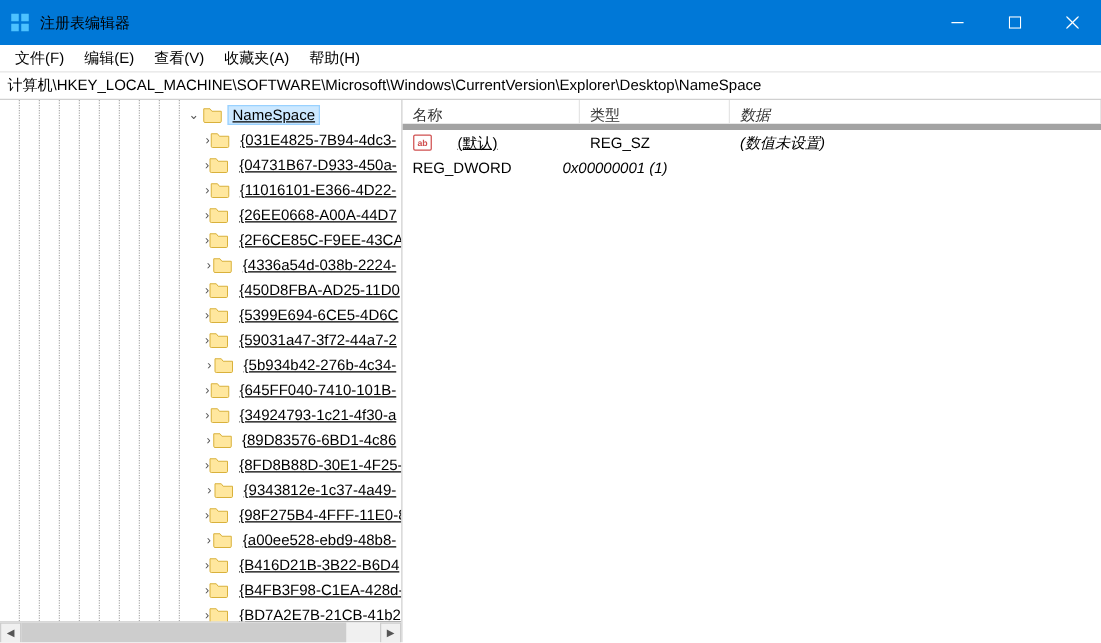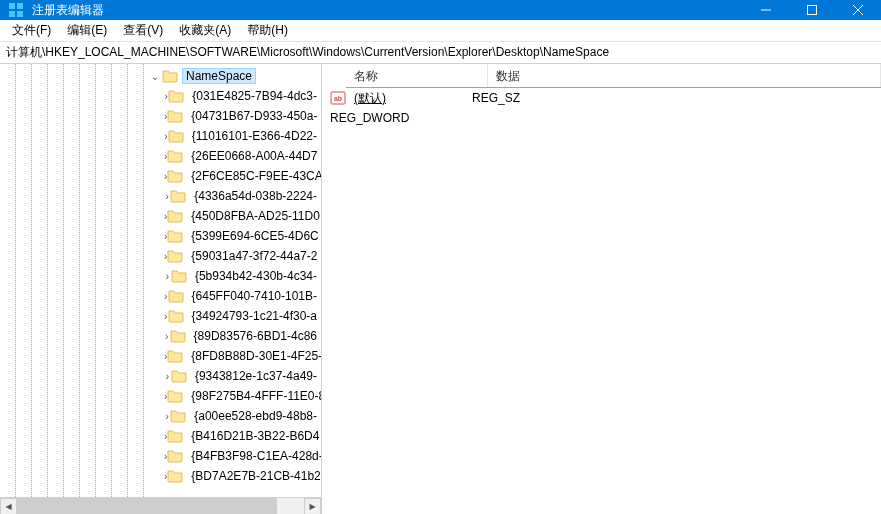--- a/index.html
+++ b/index.html
@@ -1,59 +1,59 @@
 <!DOCTYPE html>
 <html><head>
 <meta charset="utf-8">
 <style>
 * { box-sizing: border-box; margin: 0; padding: 0; }
 body { font-family: "Microsoft YaHei", "Segoe UI", sans-serif; font-size: 12px; background: #fff; width: 881px; height: 514px; overflow: hidden; display: flex; flex-direction: column; }
 
-.titlebar { background: #0078d7; color: #ffffff; height: 20px; display: flex; align-items: center; }
+.titlebar { background: #0078d7; color: #000000; height: 36px; display: flex; align-items: center; }
 .titlebar .app-icon { width: 16px; height: 16px; margin: 0 8px; display: inline-flex; align-items: center; justify-content: center; }
 .titlebar .title { flex: 1; font-size: 12px; }
 .titlebar .win-controls { display: flex; height: 100%; }
 .titlebar .win-btn { width: 46px; display: flex; align-items: center; justify-content: center; cursor: pointer; }
 
 .menubar { height: 22px; background: #fff; display: flex; align-items: center; padding: 0 4px; border-bottom: 1px solid #e5e5e5; }
 .menubar .menu-item { padding: 2px 8px; cursor: pointer; }
 
 .addressbar { height: 22px; border-bottom: 1px solid #d0d0d0; display: flex; align-items: center; padding: 0 6px; font-size: 12px; color: #000; }
 
 .content { flex: 1; display: flex; min-height: 0; }
 
 .tree-pane { width: 322px; border-right: 1px solid #d0d0d0; overflow: hidden; position: relative; display: flex; flex-direction: column; }
 .tree-body { flex: 1; overflow: hidden; position: relative; }
 .tree-indent-lines { position: absolute; left: 0; top: 0; bottom: 0; display: flex; }
 .tree-indent-lines span { width: 16px; border-right: 1px dotted #b0b0b0; height: 100%; }
 .tree-list { position: relative; padding-top: 2px; }
 .tree-row { height: 20px; display: flex; align-items: center; white-space: nowrap; }
 .tree-row .expander { width: 14px; text-align: center; color: #555; font-size: 10px; cursor: pointer; }
-.tree-row .node-label { padding: 1px 4px; cursor: pointer; }
+.tree-row .node-label { padding: 1px 4px; cursor: pointer; text-decoration: underline; }
 .tree-row.selected .node-label { background: #cce8ff; border: 1px solid #99d1ff; padding: 0 3px; }
 .folder-icon { width: 16px; height: 14px; margin-right: 4px; display: inline-block; flex-shrink: 0; }
 .folder-icon svg { display: block; }
 
 .hscroll { height: 17px; background: #f0f0f0; border-top: 1px solid #d0d0d0; display: flex; align-items: center; }
 .hscroll .arrow { width: 17px; height: 17px; background: #f0f0f0; border: 1px solid #cdcdcd; display: flex; align-items: center; justify-content: center; cursor: pointer; font-size: 8px; color: #555; }
 .hscroll .track { flex: 1; height: 17px; background: #f0f0f0; position: relative; }
 .hscroll .thumb { position: absolute; left: 0; width: 260px; top: 0; bottom: 0; background: #cdcdcd; }
 
 .list-pane { flex: 1; display: flex; flex-direction: column; }
-.list-header { height: 24px; display: flex; border-bottom: 1px solid #a3a3a3; margin-left: 24px; }
+.list-header { height: 24px; display: flex; border-bottom: 5px solid #a3a3a3; }
 .list-header .col { padding: 4px 8px; border-right: 1px solid #e5e5e5; color: #333; cursor: pointer; }
 .list-body { flex: 1; }
 .list-row { height: 20px; display: flex; align-items: center; cursor: pointer; }
 .list-row .cell { padding: 0 8px; overflow: hidden; text-overflow: ellipsis; white-space: nowrap; }
-.list-row .name-cell { display: flex; align-items: center; gap: 8px; text-decoration: underline; }
+.list-row .name-cell { display: flex; align-items: center; gap: 20px; text-decoration: underline; }
 .val-icon { width: 16px; height: 16px; flex-shrink: 0; }
 
 .col-name { width: 142px; }
 .col-type { width: 120px; }
-.col-data { flex: 1; }
+.col-data { flex: 1; font-style: italic; }
 </style>
 </head>
 <body>
 
 <div class="titlebar">
   <span class="app-icon">
     <svg width="16" height="16" viewBox="0 0 16 16">
         <rect x="1" y="1" width="6" height="6" fill="#4cc2ff"></rect>
         <rect x="9" y="1" width="6" height="6" fill="#4cc2ff"></rect>
         <rect x="1" y="9" width="6" height="6" fill="#4cc2ff"></rect>
@@ -199,21 +199,21 @@
             </span>
             <span class="node-label">{59031a47-3f72-44a7-2</span>
           </div>
           <div class="tree-row" style="padding-left: 164px;">
             <span class="expander">›</span>
             <span class="folder-icon">
               <svg width="16" height="14" viewBox="0 0 16 14">
                 <path d="M1 2h5l1.5 2H15v8a1 1 0 0 1-1 1H2a1 1 0 0 1-1-1V2z" fill="#ffe79e" stroke="#d9b13b" stroke-width="0.8"></path>
               </svg>
             </span>
-            <span class="node-label">{5b934b42-430b-4c34-</span>
+            <span class="node-label">{5b934b42-276b-4c34-</span>
           </div>
           <div class="tree-row" style="padding-left: 164px;">
             <span class="expander">›</span>
             <span class="folder-icon">
               <svg width="16" height="14" viewBox="0 0 16 14">
                 <path d="M1 2h5l1.5 2H15v8a1 1 0 0 1-1 1H2a1 1 0 0 1-1-1V2z" fill="#ffe79e" stroke="#d9b13b" stroke-width="0.8"></path>
               </svg>
             </span>
             <span class="node-label">{645FF040-7410-101B-</span>
           </div>
@@ -305,31 +305,34 @@
       <div class="track">
           <div class="thumb"></div>
         </div>
       <div class="arrow">▶</div>
     </div>
   </div>
 
   <div class="list-pane">
     <div class="list-header">
       <div class="col col-name">名称</div>
+      <div class="col col-type">类型</div>
       <div class="col col-data">数据</div>
     </div>
     <div class="list-body" id="list-body">
         <div class="list-row">
           <div class="cell col-name name-cell">
             <span class="val-icon"><svg width="16" height="16" viewBox="0 0 16 16">
                 <rect x="1" y="2" width="14" height="12" rx="1" fill="#fff" stroke="#d05050" stroke-width="1"></rect>
                 <text x="8" y="11" text-anchor="middle" font-size="7" font-weight="bold" fill="#d05050">ab</text>
               </svg></span>
             <span>(默认)</span>
           </div>
           <div class="cell col-type">REG_SZ</div>
+          <div class="cell col-data">(数值未设置)</div>
         </div>
         <div class="list-row">
           <div class="cell col-type">REG_DWORD</div>
+          <div class="cell col-data">0x00000001 (1)</div>
         </div>
       </div>
   </div>
 </div>
 
 </body></html>

